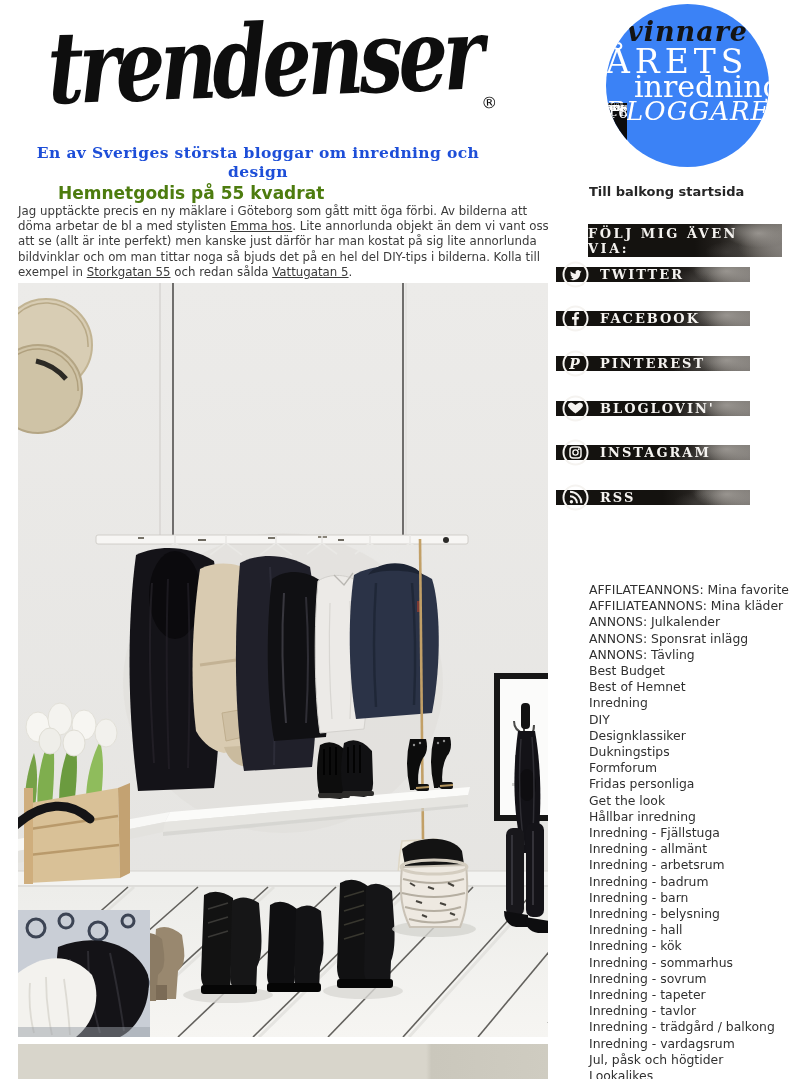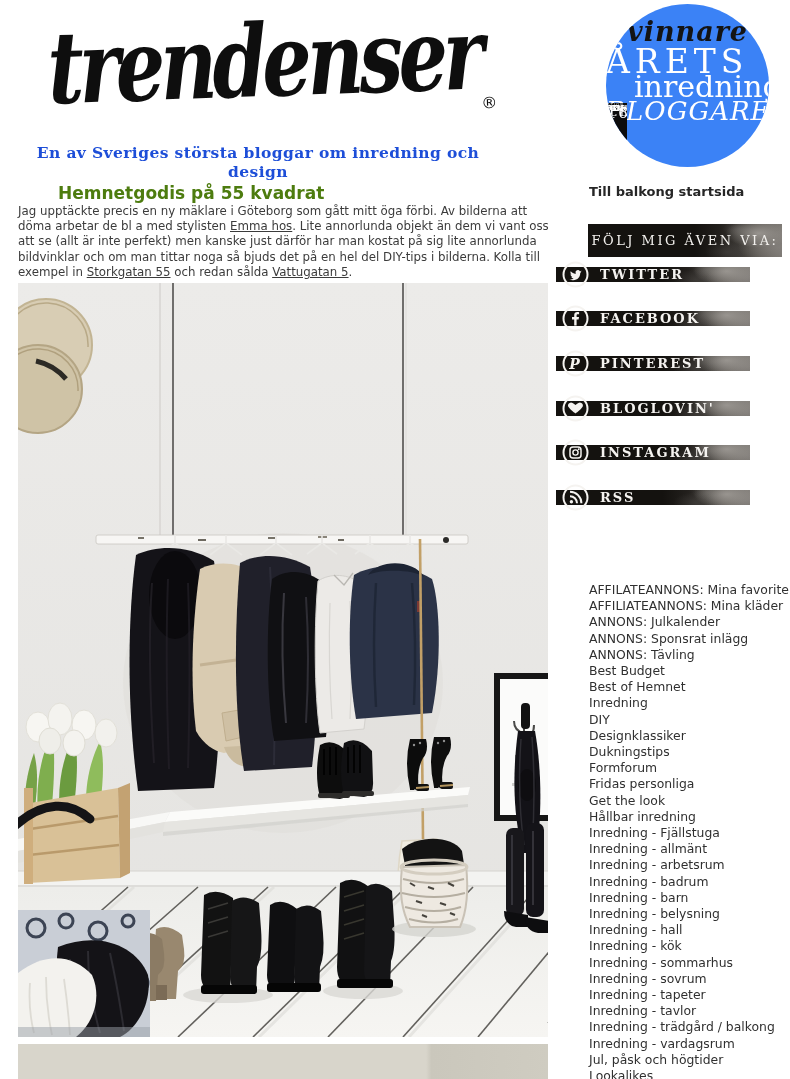--- a/index.html
+++ b/index.html
@@ -30,21 +30,21 @@
   .home-link{position:absolute;left:589px;top:184px;font-weight:bold;font-size:13px;color:#262626;cursor:pointer;}
   .grunge{
     background:
       radial-gradient(46px 20px at 88% 28%, rgba(158,154,149,.9), rgba(158,154,149,0) 72%),
       radial-gradient(60px 24px at 99% 70%, rgba(132,128,124,.85), rgba(132,128,124,0) 70%),
       radial-gradient(30px 14px at 72% 85%, rgba(70,67,64,.6), rgba(70,67,64,0) 75%),
       radial-gradient(22px 10px at 78% 15%, rgba(95,92,88,.5), rgba(95,92,88,0) 75%),
       linear-gradient(90deg,#14120f 0%,#14120f 55%,#23201d 68%,#3d3a36 78%,#5a5651 87%,#7b7772 100%);
   }
   .banner{position:absolute;left:588px;width:194px;height:33px;display:flex;align-items:center;justify-content:center;
-          color:#f3f1ee;font-family:"DejaVu Serif","Liberation Serif",serif;font-weight:normal;
+          color:#f3f1ee;font-family:"DejaVu Serif","Liberation Serif",serif;font-weight:bold;
           letter-spacing:2.5px;font-size:13px;}
   #banner-follow{top:224px;}
   #banner-kategorier{top:543px;height:35px;font-size:14px;}
   .social{position:absolute;left:556px;width:194px;height:15px;display:flex;align-items:center;gap:11px;
           padding-left:6px;box-sizing:border-box;color:#f5f3f0;text-decoration:none;cursor:pointer;
           font-family:"DejaVu Serif","Liberation Serif",serif;font-weight:bold;letter-spacing:2px;font-size:13px;}
   .social svg{width:27px;height:27px;flex:none;}
   .categories{position:absolute;left:589px;top:582px;width:200px;margin:0;padding:0;list-style:none;
               font-size:12.4px;line-height:16.2px;color:#303030;}
   .categories li{white-space:nowrap;cursor:pointer;}

